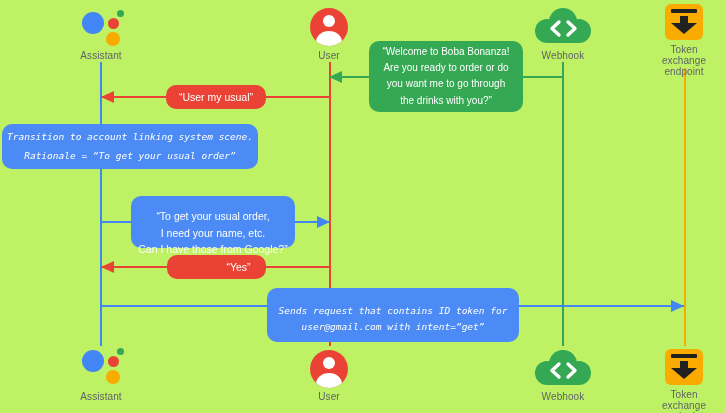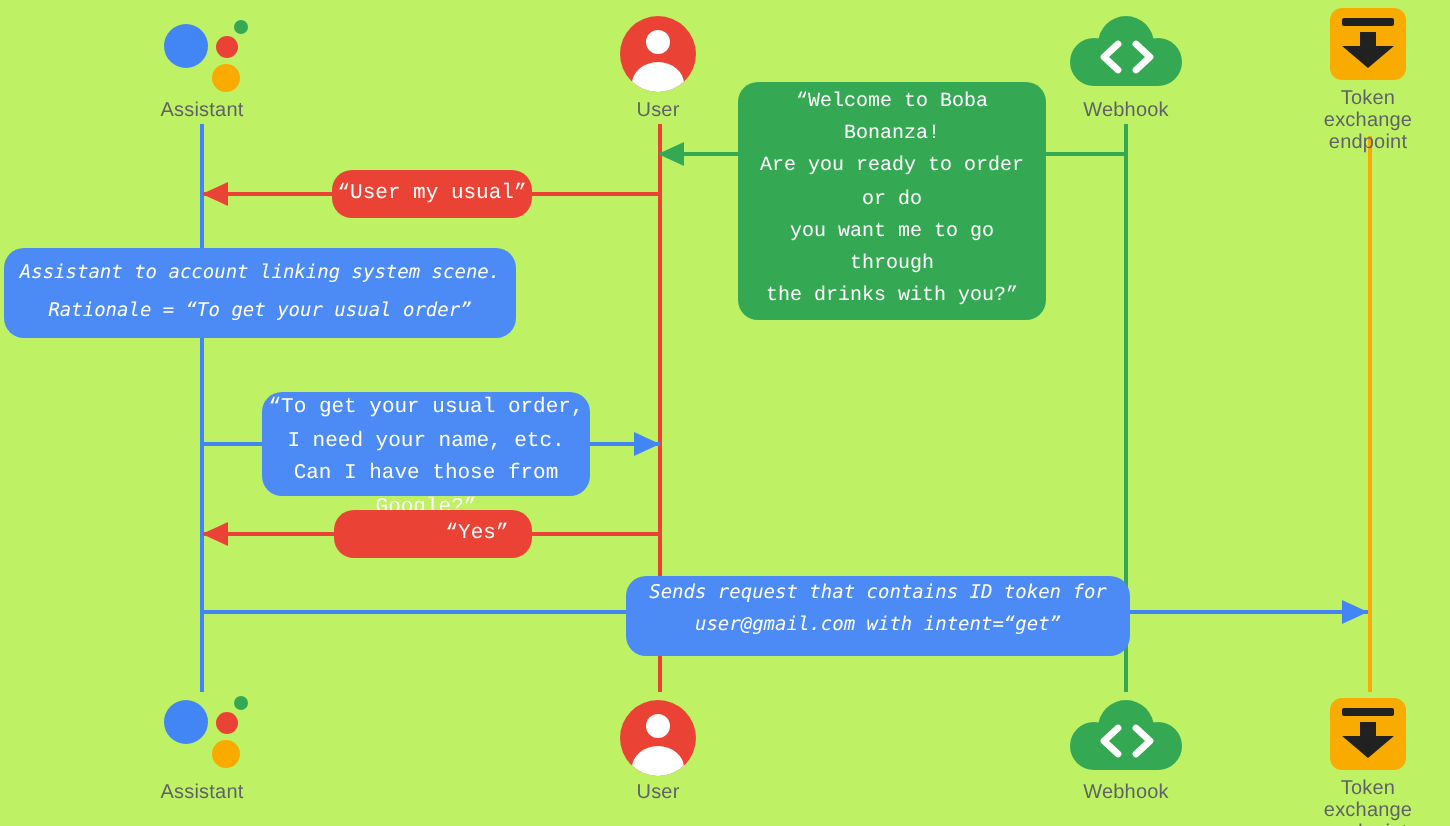--- a/index.html
+++ b/index.html
@@ -36,32 +36,32 @@
   .head-left,.head-right{position:absolute;width:0;height:0;border-top:6.5px solid transparent;border-bottom:6.5px solid transparent;}
   .head-left{border-right:13px solid;}
   .head-right{border-left:13px solid;}
   .col-red{color:#EA4335;background:#EA4335;}
   .col-green{color:#34A853;background:#34A853;}
   .col-blue{color:#4285F4;background:#4285F4;}
   .head-left.col-red,.head-right.col-red{background:none;border-right-color:#EA4335;border-left-color:#EA4335;}
   .head-left.col-green,.head-right.col-green{background:none;border-right-color:#34A853;border-left-color:#34A853;}
   .head-left.col-blue,.head-right.col-blue{background:none;border-right-color:#4285F4;border-left-color:#4285F4;}
   
-  .bubble{position:absolute;color:#fff;text-align:center;white-space:pre-line;border-radius:10px;box-sizing:border-box;font-family:Liberation Mono, monospace;}
+  .bubble{position:absolute;color:#fff;text-align:center;white-space:pre-line;border-radius:10px;box-sizing:border-box;}
   .b-green{background:#34A853;}
   .b-red{background:#EA4335;}
   .b-blue{background:#4C8BF5;}
   .b-sans{font-size:10.5px;line-height:16.5px;}
   .b-mono{font-family:"DejaVu Sans Mono","Liberation Mono",monospace;font-style:italic;font-size:9.5px;}
   #welcome-bubble{left:369px;top:41px;width:154px;padding:3px 2px;font-size:10px;line-height:16.2px;}
   #order-bubble{left:166px;top:85px;width:100px;height:24px;line-height:24px;}
   #note-bubble{left:2px;top:124px;width:256px;height:45px;padding-top:4px;line-height:18.5px;}
-  #ask-bubble{left:131px;top:196px;width:164px;height:52px;padding-top:0;}
+  #ask-bubble{left:131px;top:196px;width:164px;height:52px;padding-top:12px;}
   #yes-bubble{left:167px;top:255px;width:99px;height:24px;line-height:24px;padding-left:44px;}
-  #sends-bubble{left:267px;top:288px;width:252px;height:40px;padding-top:1px;line-height:16px;margin-left:46px;}
+  #sends-bubble{left:267px;top:288px;width:252px;height:54px;padding-top:15px;line-height:16px;}
   svg{display:block;}
 </style>
 </head>
 <body>
 
 <div id="stage">
 
   <div class="lifeline ll-blue" style="left:100px;top:62px;height:284px;"></div>
   <div class="lifeline ll-red" style="left:329px;top:62px;height:284px;"></div>
   <div class="lifeline ll-green" style="left:562px;top:62px;height:284px;"></div>
@@ -152,21 +152,21 @@
   <div class="head-left col-red" style="left:101px;top:260.5px;"></div>
 
   <div class="aline col-blue" style="left:102px;top:305px;width:582px;"></div>
   <div class="head-right col-blue" style="left:671px;top:299.5px;"></div>
 
   <div id="welcome-bubble" class="bubble b-green b-sans">“Welcome to Boba Bonanza!
 Are you ready to order or do
 you want me to go through
 the drinks with you?”</div>
   <div id="order-bubble" class="bubble b-red b-sans">“User my usual”</div>
-  <div id="note-bubble" class="bubble b-blue b-mono">Assistant to account linking system scene.
+  <div id="note-bubble" class="bubble b-blue b-mono">Transition to account linking system scene.
 Rationale = “To get your usual order”</div>
   <div id="ask-bubble" class="bubble b-blue b-sans">“To get your usual order,
 I need your name, etc.
 Can I have those from Google?”</div>
   <div id="yes-bubble" class="bubble b-red b-sans">“Yes”</div>
   <div id="sends-bubble" class="bubble b-blue b-mono">Sends request that contains ID token for
 user@gmail.com with intent=“get”</div>
 
 </div>
 

